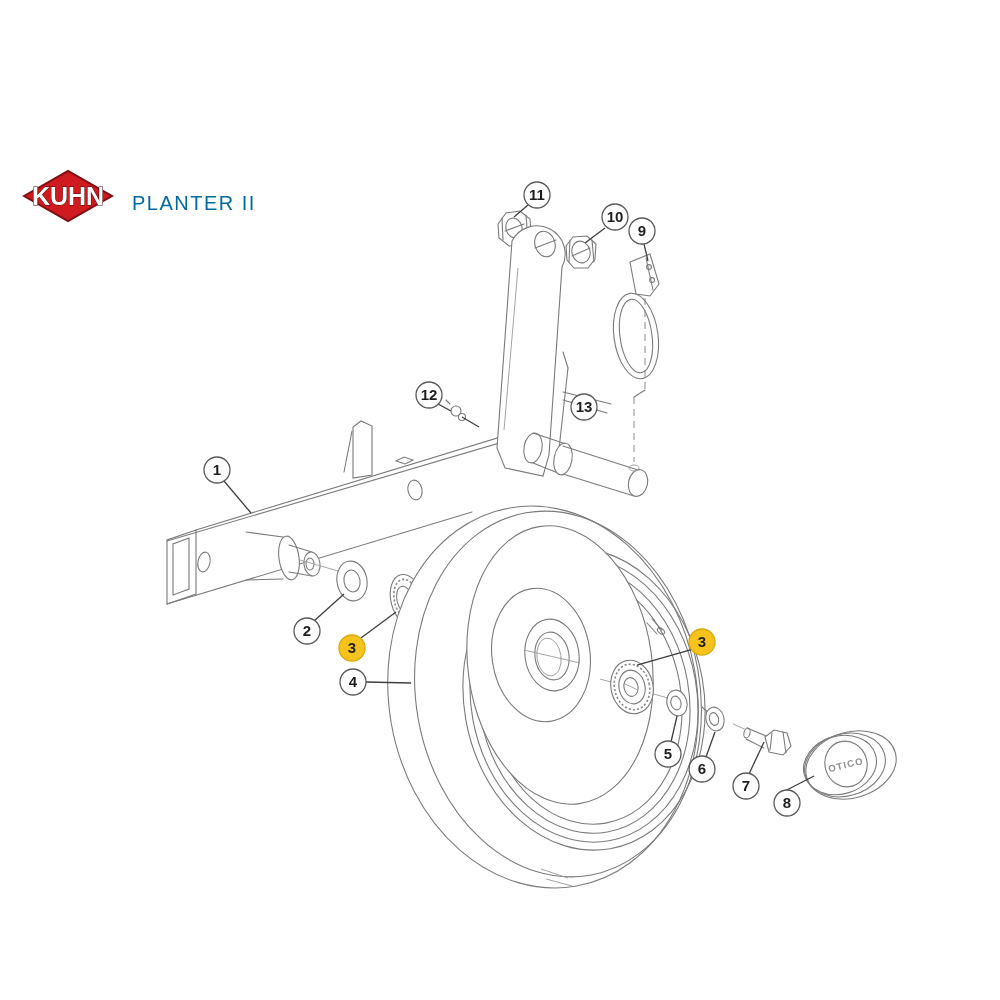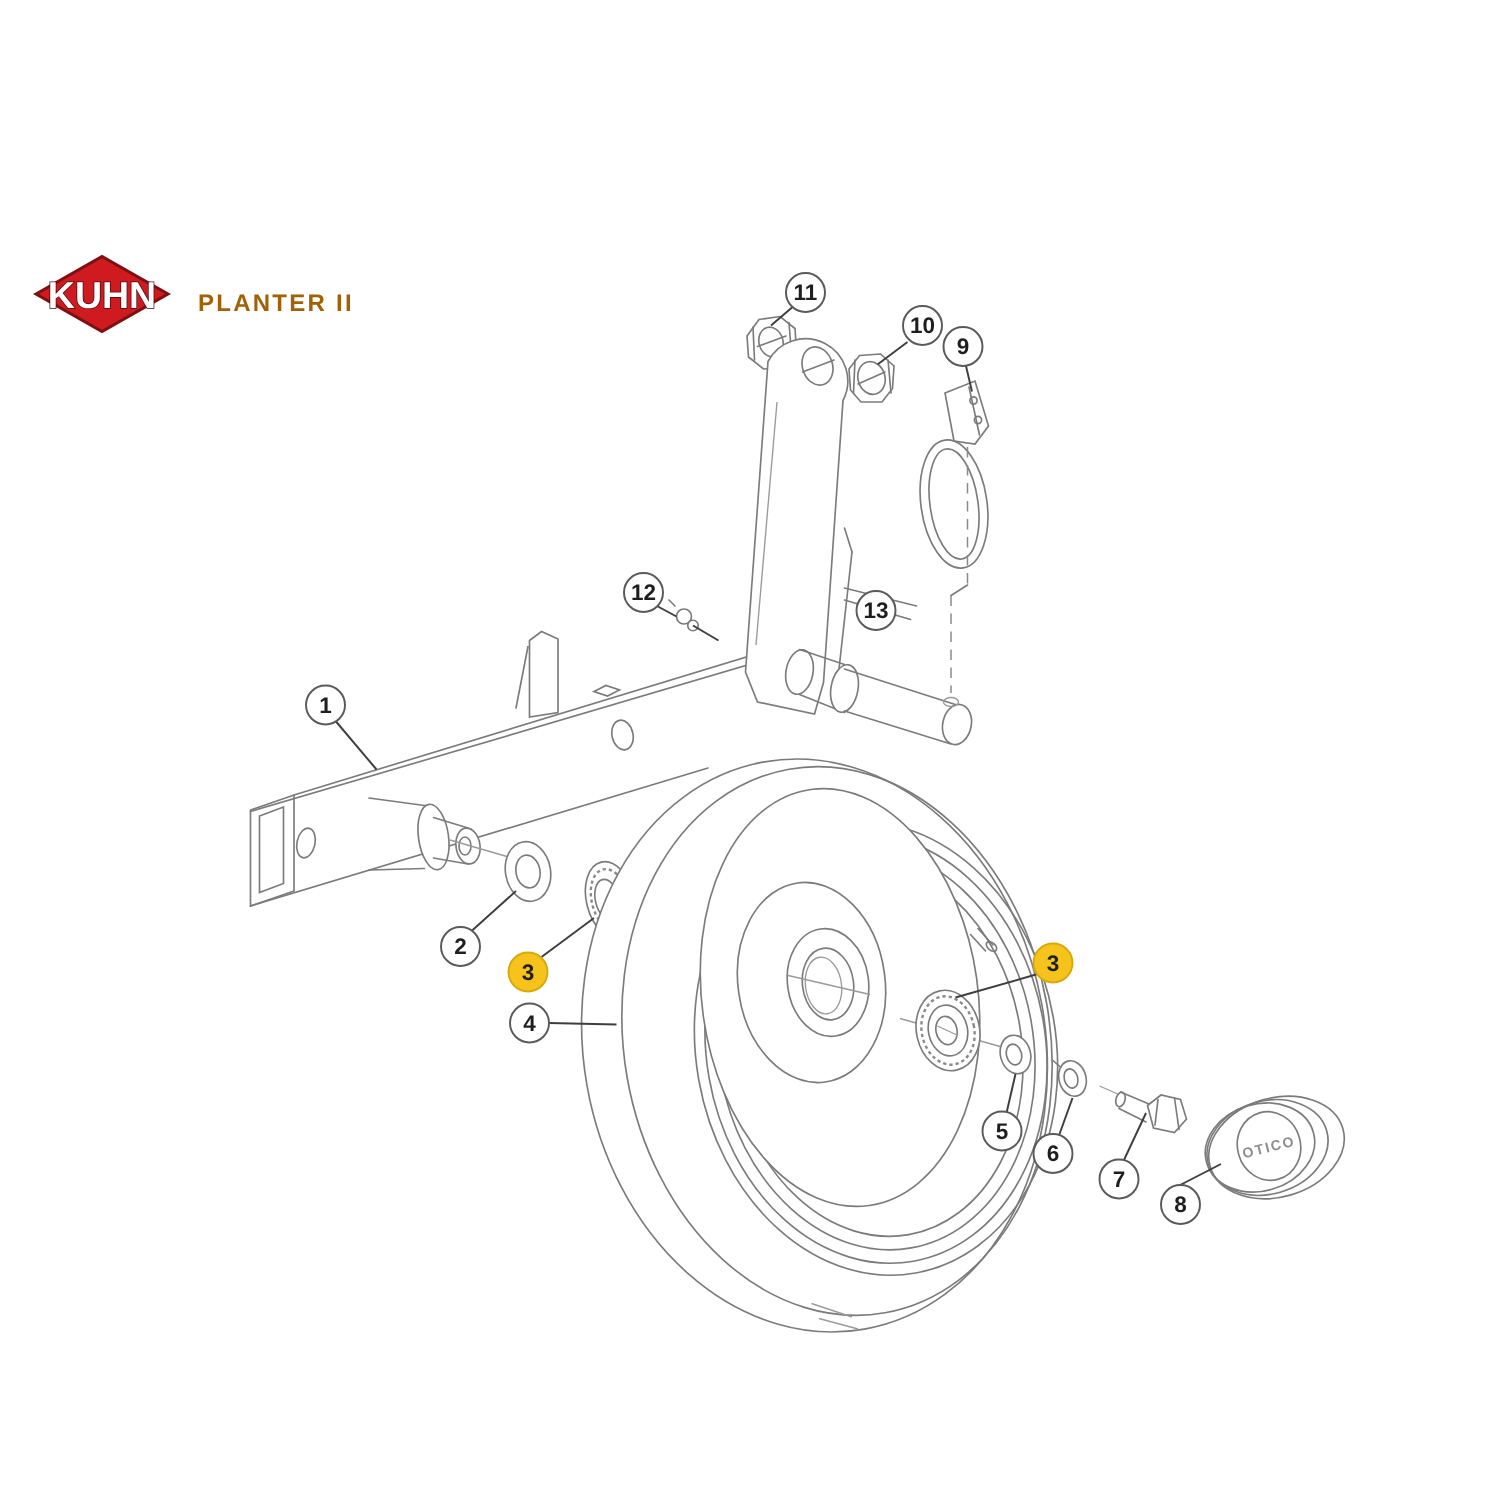--- a/index.html
+++ b/index.html
@@ -1,19 +1,19 @@
 <!DOCTYPE html>
 <html><head>
 <meta charset="utf-8">
 <style>
   html,body{margin:0;padding:0;background:#ffffff;}
   .page{position:relative;width:988px;height:1000px;background:#ffffff;overflow:hidden;
         font-family:"Liberation Sans",sans-serif;}
   .header{position:absolute;left:22px;top:168px;display:flex;align-items:center;gap:18px;}
-  .brand-title{font-size:16px;font-weight:bold;color:#a16207;letter-spacing:1.5px;padding-top:14px;}
+  .brand-title{font-size:20px;font-weight:normal;color:#0369a1;letter-spacing:1.5px;padding-top:14px;}
   .diagram-svg{position:absolute;left:0;top:0;}
   
   .ln{stroke:#7b7b7b;stroke-width:1.1;fill:none;stroke-linecap:round;}
   .lnf{stroke:#7b7b7b;stroke-width:1.1;fill:#ffffff;}
   .lnl{stroke:#9a9a9a;stroke-width:0.9;fill:none;}
   .dash{stroke:#8a8a8a;stroke-width:1;fill:none;stroke-dasharray:7,5;}
   .knurl{stroke:#8a8a8a;stroke-width:1.6;fill:none;stroke-dasharray:2.2,2;}
   .leader{stroke:#3e3e3e;stroke-width:1.3;fill:none;}
   .co circle{fill:#ffffff;stroke:#5a5a5a;stroke-width:1.3;}
   .co.hl circle{fill:#F5C31B;stroke:#D9A90C;}

